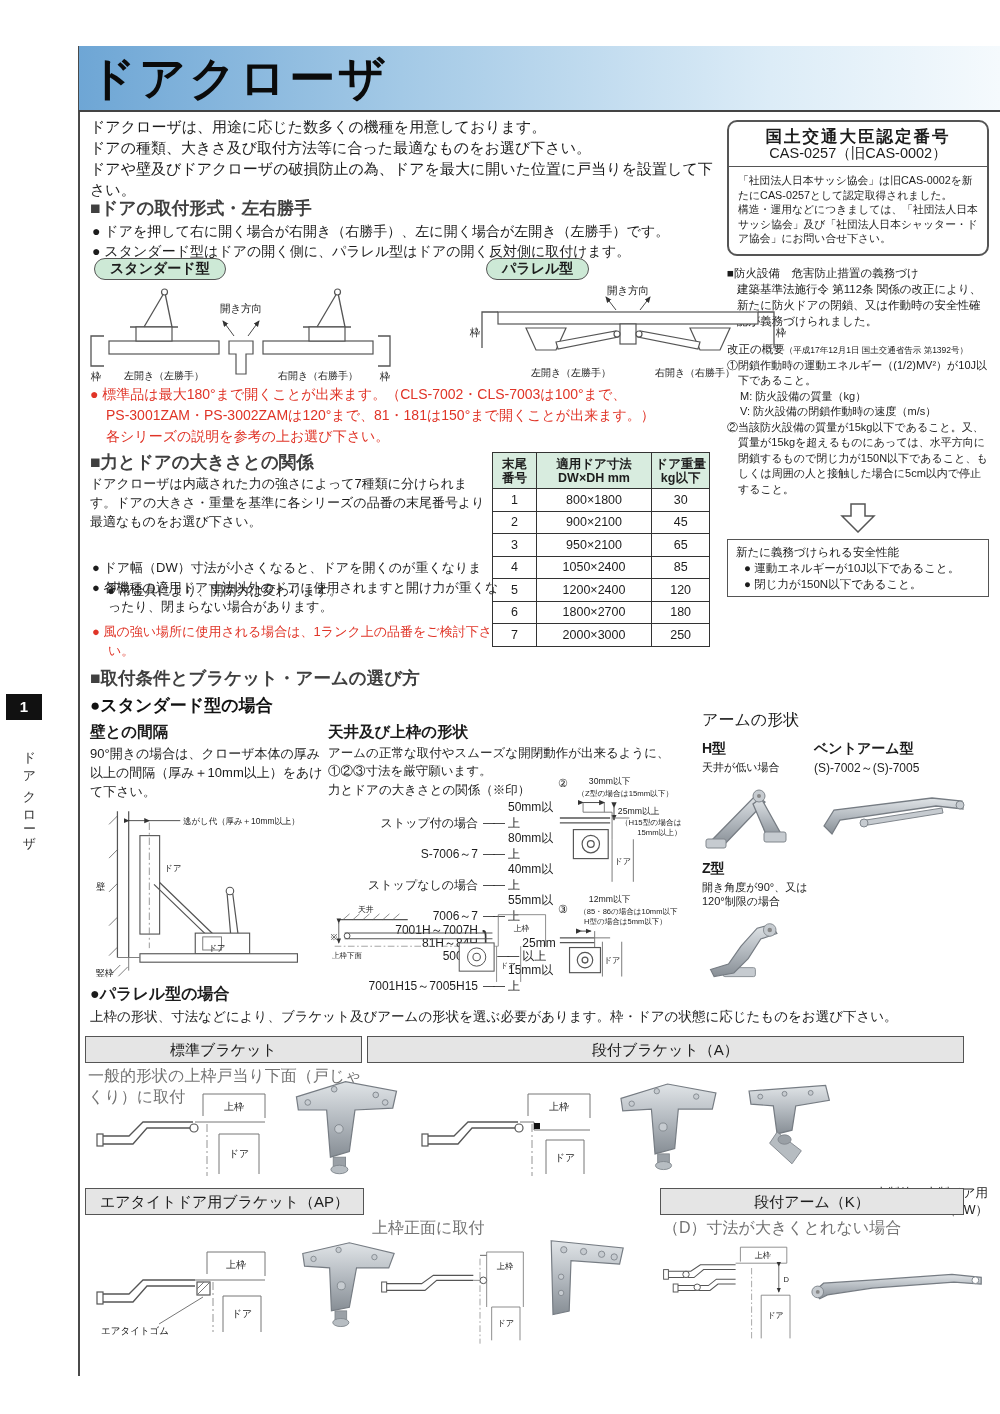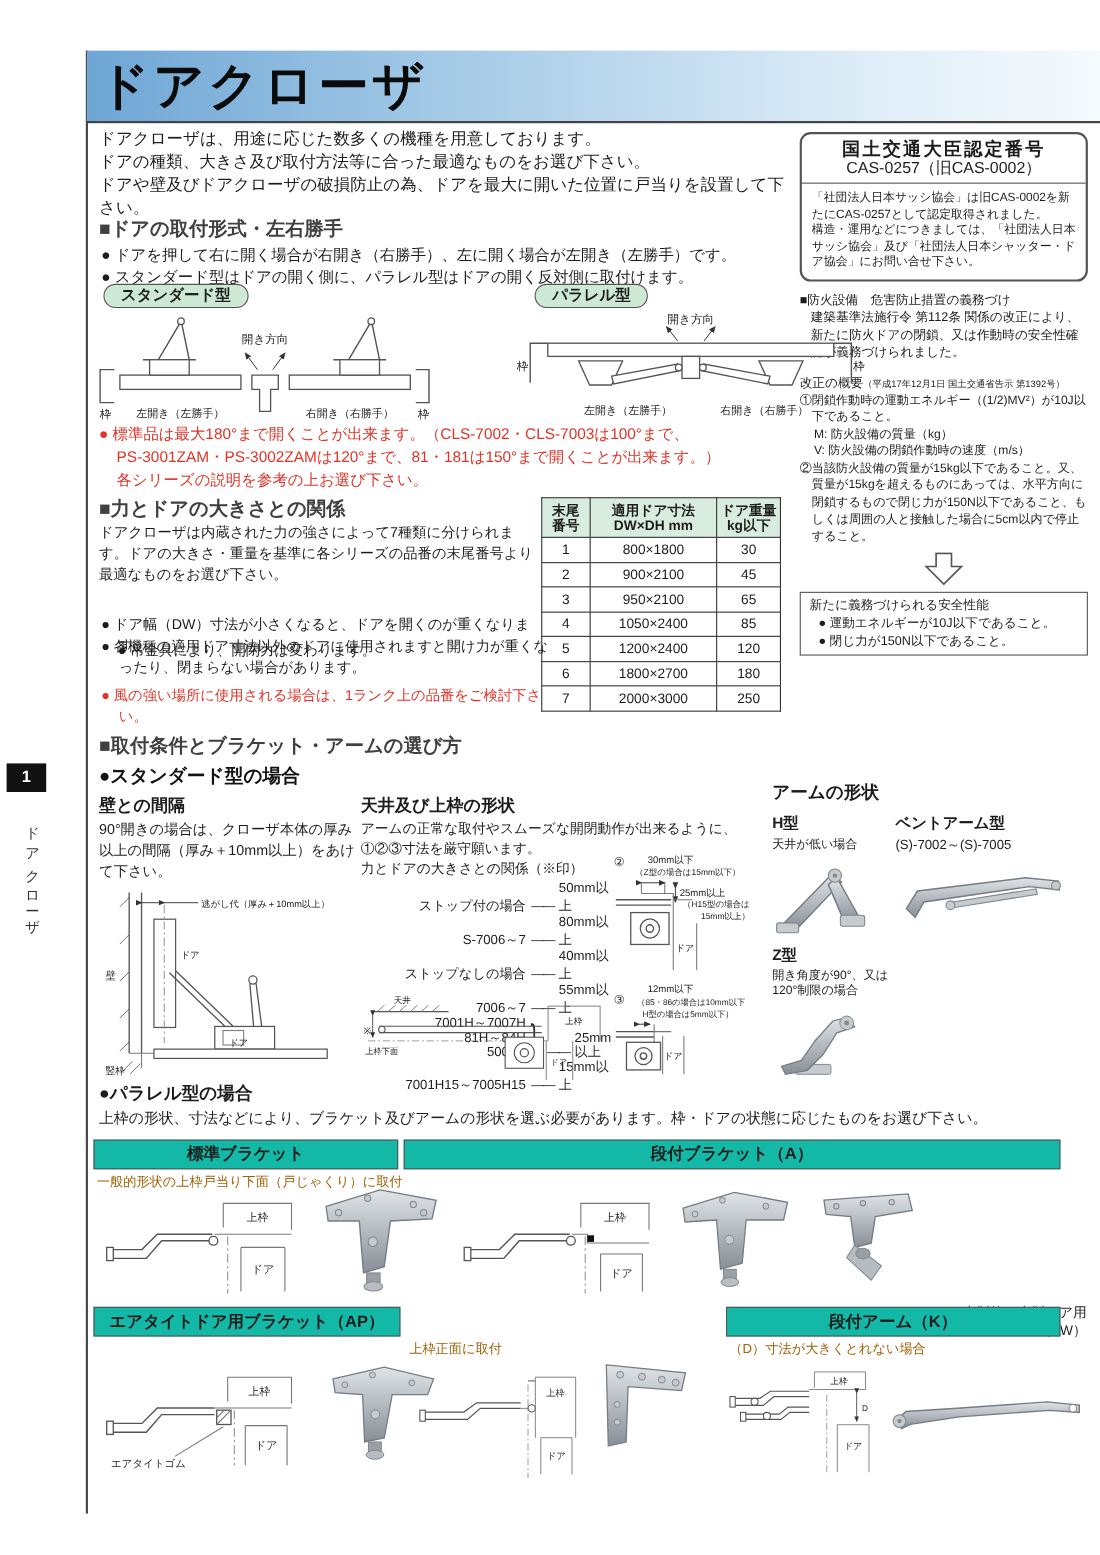--- a/index.html
+++ b/index.html
@@ -22,23 +22,23 @@
   .b13{font-size:13px;line-height:19px}
   .red{color:#e03427}
   .hangb{padding-left:16px;text-indent:-16px}
   .pill{position:absolute;background:#cde9d6;border:1.2px solid #555;border-radius:11px;
        padding:1px 15px;font-size:14px;font-weight:bold}
   .note{font-size:14px;line-height:21px;color:#e03427;padding-left:16px;text-indent:-16px}
   table.spec{border-collapse:collapse;font-size:12.5px;text-align:center;border:1.5px solid #333}
   .spec th,.spec td{border:1px solid #333;padding:1px 3px}
   .spec th{background:#d8ecdf;font-weight:bold;line-height:14px;height:33px}
   .spec td{height:19.5px}
-  .greenbar{position:absolute;height:25px;background:#14b8a6;border:1.3px solid #555;
-       text-align:center;font-weight:bold;font-size:15px;line-height:25px}
-  .cap{font-size:12px;color:#a16207}
+  .greenbar{position:absolute;height:25px;background:#e5e5e5;border:1.3px solid #555;
+       text-align:center;font-weight:normal;font-size:15px;line-height:25px}
+  .cap{font-size:16px;color:#737373}
   .col-h{font-size:15.5px;font-weight:bold}
   .crow{display:flex;align-items:flex-end;font-size:12px;line-height:15.5px}
   .clab{flex:0 0 148px;text-align:right}
   .cdash{flex:0 0 30px;text-align:center;letter-spacing:-2px;color:#333}
   .brace{font-size:40px;font-weight:100;line-height:.85;transform:scaleX(.5);color:#333;margin-left:1px}
   .cert{position:absolute;left:727px;top:120px;width:262px;font-size:11.5px;line-height:16px}
   .certbox{border:2px solid #555;border-radius:10px;padding:6px 9px 8px}
   .certbox .t{font-size:16.5px;font-weight:bold;text-align:center;letter-spacing:2px}
   .certbox .n{font-size:14.5px;text-align:center;margin:1px 0 5px}
   .certbox hr{border:none;border-top:1.2px solid #555;margin:0 -9px 6px}
@@ -337,21 +337,21 @@
     <text x="5" y="66" font-size="9">上枠下面</text>
     <path class="ln2" d="M205,52 V14 H262 V52"></path>
     <text x="233" y="34" font-size="9.5" text-anchor="middle">上枠</text>
     <rect class="lnw" x="158" y="48" width="42" height="34"></rect>
       <circle class="lnw" cx="179" cy="65" r="11"></circle>
       <circle class="ln" cx="179" cy="65" r="4.5"></circle>
     <path class="ln2" d="M203,52 V95 M232,52 V95"></path>
     <text x="217" y="78" font-size="9" text-anchor="middle">ドア</text>
   </svg>
 
-  <h4 class="abs" style="left:702px;top:710px;margin:0;font-size:16px;font-weight:bold">アームの形状</h4>
+  <h4 class="abs" style="left:702px;top:710px;margin:0;font-size:16px;font-weight:normal">アームの形状</h4>
   <div class="abs" style="left:702px;top:740px;font-size:14px;font-weight:bold">H型</div>
   <div class="abs" style="left:702px;top:760px;font-size:11px">天井が低い場合</div>
   <svg class="abs" style="left:704px;top:782px" width="105" height="72" viewBox="0 0 105 72">
     <path class="met" d="M8,58 L52,13 L61,20 L19,64 Z"></path>
     <path class="met" d="M57,16 L76,50 L64,57 L49,22 Z"></path>
     <rect class="met2" x="2" y="57" width="20" height="9" rx="2"></rect>
     <rect class="met2" x="60" y="50" width="22" height="10" rx="2"></rect>
     <circle class="met2" cx="55" cy="14" r="6"></circle>
       <circle cx="55" cy="14" r="2" fill="#888"></circle>
   </svg>

